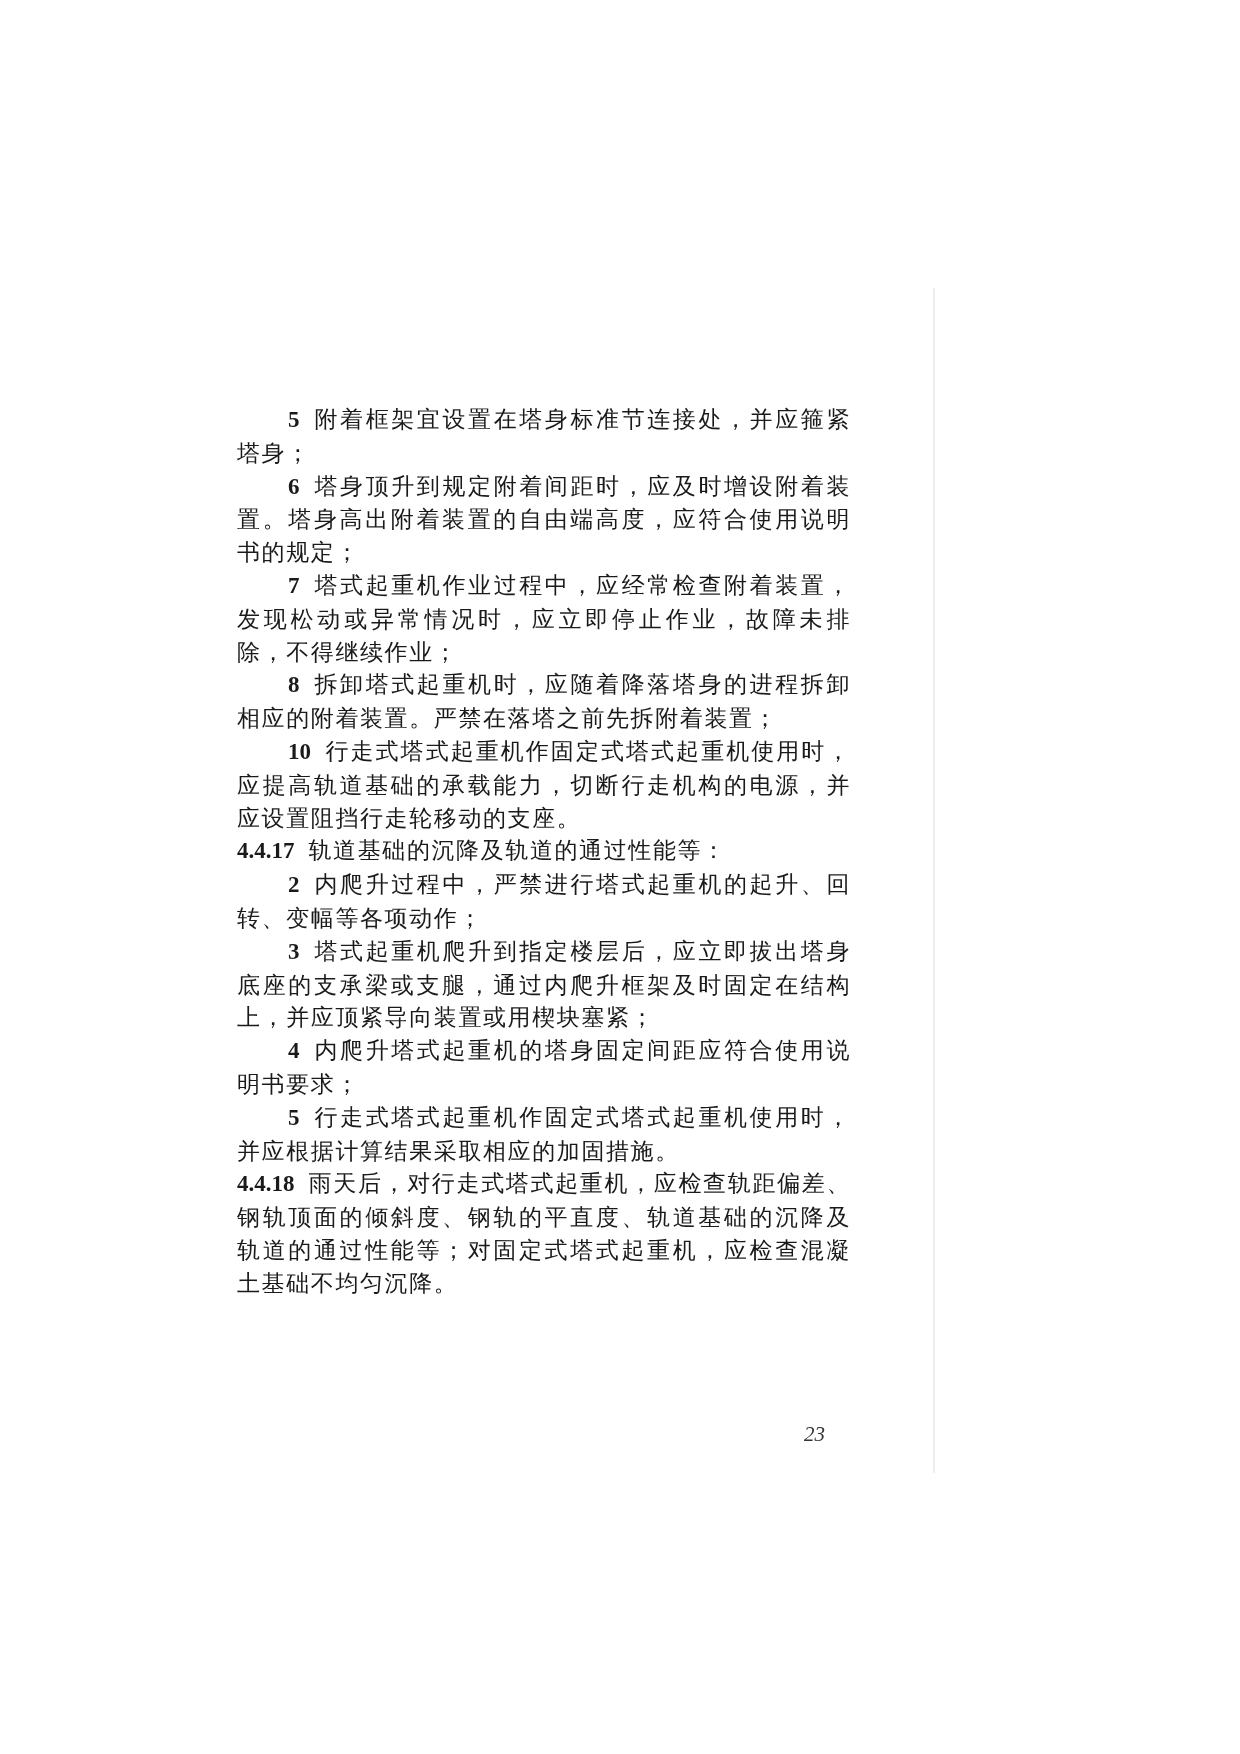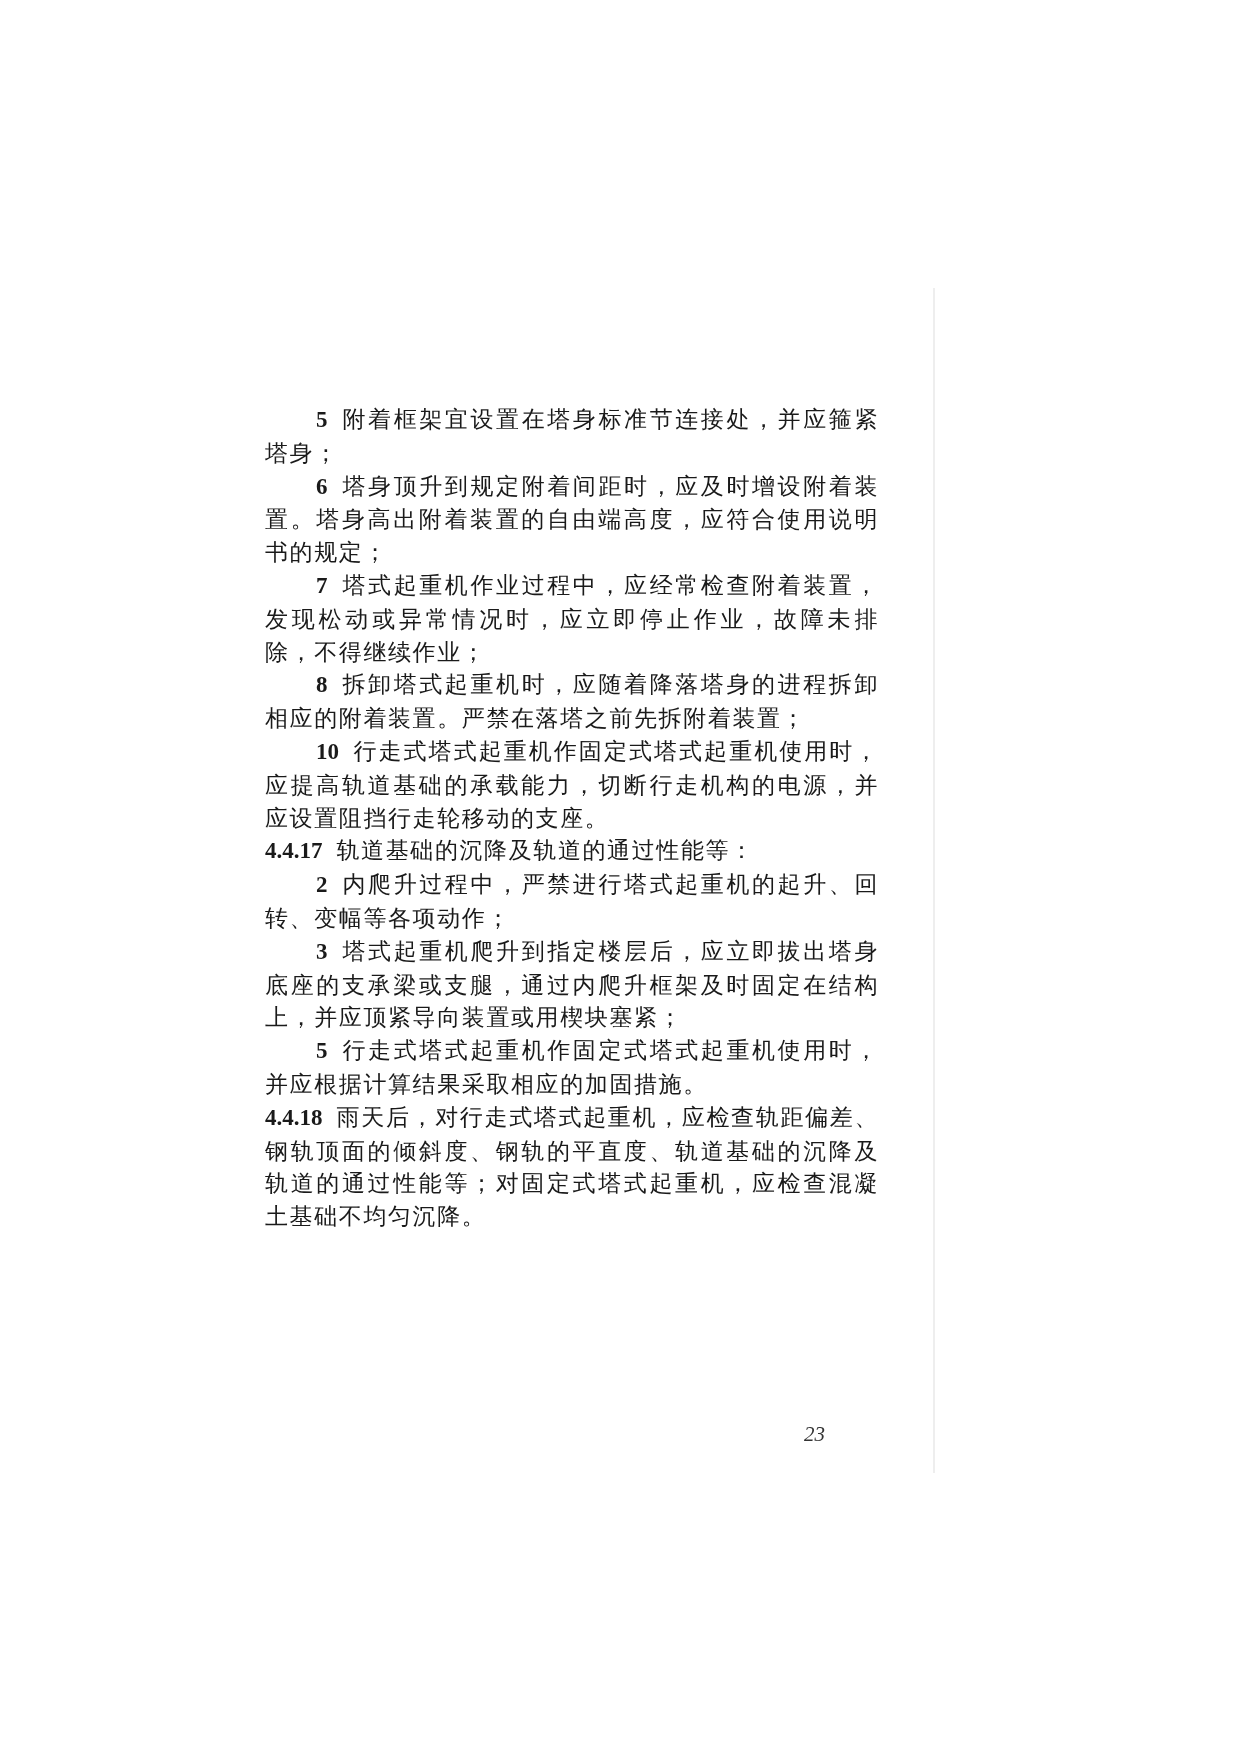--- a/index.html
+++ b/index.html
@@ -17,21 +17,20 @@
     width: 2px; height: 1185px;
     background: #eeeeee;
   }
   .text-block {
     position: absolute;
     left: 237px; top: 403px;
     width: 614px;
     font-size: 23px;
     line-height: 32.8px;
     letter-spacing: 1.6px;
-    margin-left: 28px;
   }
   .para {
     margin: 0;
     text-align: justify;
     text-align-last: left;
   }
   .para.indent { text-indent: 51px; }
   .num {
     font-family: "Liberation Serif", serif;
     font-weight: bold;
@@ -61,17 +60,18 @@
 
 <div class="text-block">
   <p class="para indent"><span class="num">5</span><span>附着框架宜设置在塔身标准节连接处，并应箍紧塔身；</span></p>
   <p class="para indent"><span class="num">6</span><span>塔身顶升到规定附着间距时，应及时增设附着装置。塔身高出附着装置的自由端高度，应符合使用说明书的规定；</span></p>
   <p class="para indent"><span class="num">7</span><span>塔式起重机作业过程中，应经常检查附着装置，发现松动或异常情况时，应立即停止作业，故障未排除，不得继续作业；</span></p>
   <p class="para indent"><span class="num">8</span><span>拆卸塔式起重机时，应随着降落塔身的进程拆卸相应的附着装置。严禁在落塔之前先拆附着装置；</span></p>
   <p class="para indent"><span class="num">10</span><span>行走式塔式起重机作固定式塔式起重机使用时，应提高轨道基础的承载能力，切断行走机构的电源，并应设置阻挡行走轮移动的支座。</span></p>
   <p class="para"><span class="clause">4.4.17</span><span>轨道基础的沉降及轨道的通过性能等：</span></p>
   <p class="para indent"><span class="num">2</span><span>内爬升过程中，严禁进行塔式起重机的起升、回转、变幅等各项动作；</span></p>
   <p class="para indent"><span class="num">3</span><span>塔式起重机爬升到指定楼层后，应立即拔出塔身底座的支承梁或支腿，通过内爬升框架及时固定在结构上，并应顶紧导向装置或用楔块塞紧；</span></p>
+  <p class="para indent"><span class="num">4</span><span>内爬升塔式起重机的塔身固定间距应符合使用说明书要求；</span></p>
   <p class="para indent"><span class="num">5</span><span>行走式塔式起重机作固定式塔式起重机使用时，并应根据计算结果采取相应的加固措施。</span></p>
   <p class="para"><span class="clause">4.4.18</span><span>雨天后，对行走式塔式起重机，应检查轨距偏差、钢轨顶面的倾斜度、钢轨的平直度、轨道基础的沉降及轨道的通过性能等；对固定式塔式起重机，应检查混凝土基础不均匀沉降。</span></p>
 </div>
 
 <div class="page-number">23</div>
 
 </body></html>

